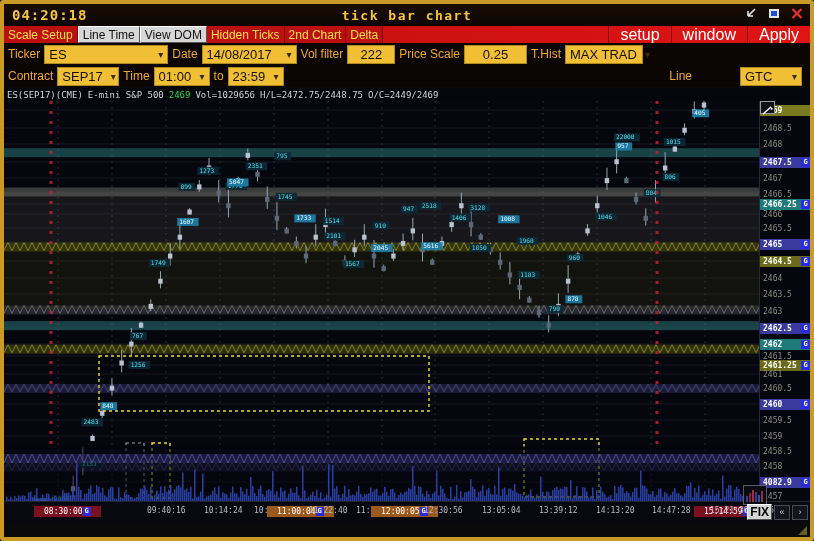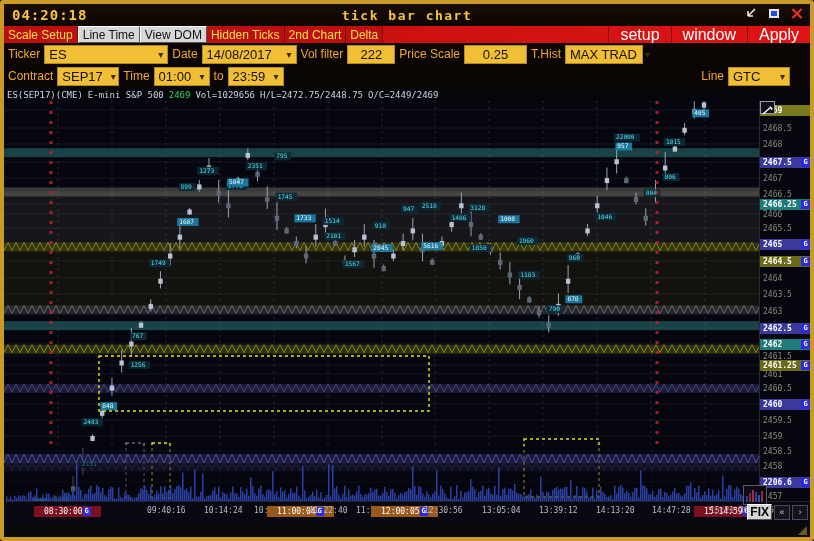--- a/index.html
+++ b/index.html
@@ -77,21 +77,21 @@
     background: #f0bf35; color: #151008;
     height: 19px; display: flex; align-items: center;
     font-size: 13px; padding: 0 4px; position: relative;
     border: 1px solid #b08a1c; cursor: pointer; white-space: nowrap;
   }
   .field.num { justify-content: center; }
   .caret {
     margin-left: auto; padding-left: 8px; font-size: 10px; color: #3b2c06;
   }
   #gtcwrap {
-    position: absolute; right: 20px; display: flex; align-items: center;
+    position: absolute; right: 8px; display: flex; align-items: center; gap: 44px;
   }
   
   #infobar {
     position: absolute; left: 0; top: 84px; width: 806px; height: 13px;
     background: #05060c; display: flex; align-items: center;
     font-family: "DejaVu Sans Mono", monospace; font-size: 9px;
     color: #cfd4de; white-space: nowrap; padding-left: 3px; gap: 5px;
   }
   #infobar .green { color: #2fd34f; }
   
@@ -1007,21 +1007,21 @@
         <div class="ptick" style="top: 330px;">
           <span>2459</span>
         </div>
         <div class="ptick" style="top: 345px;">
           <span>2458.5</span>
         </div>
         <div class="ptick" style="top: 360px;">
           <span>2458</span>
         </div>
         <div class="ptick hl" style="top: 376px; background: rgb(58, 58, 158);">
-          <span>2206.6</span>
+          <span>4082.9</span>
           <span class="gbadge">G</span>
         </div>
         <div class="ptick" style="top: 390px;">
           <span>2457</span>
         </div>
         <div style="position: absolute; left: 0px; top: 0px; width: 15px; height: 13px; background: rgb(16, 16, 24); border: 1px solid rgb(154, 154, 168);"><svg width="13" height="11" viewBox="0 0 13 11">
             <path d="M2 9 L10 2" stroke="#fff" stroke-width="1.4"></path>
             <path d="M9 1 L12 4 L10 5 Z" fill="#fff"></path>
           </svg></div>
       </div>

